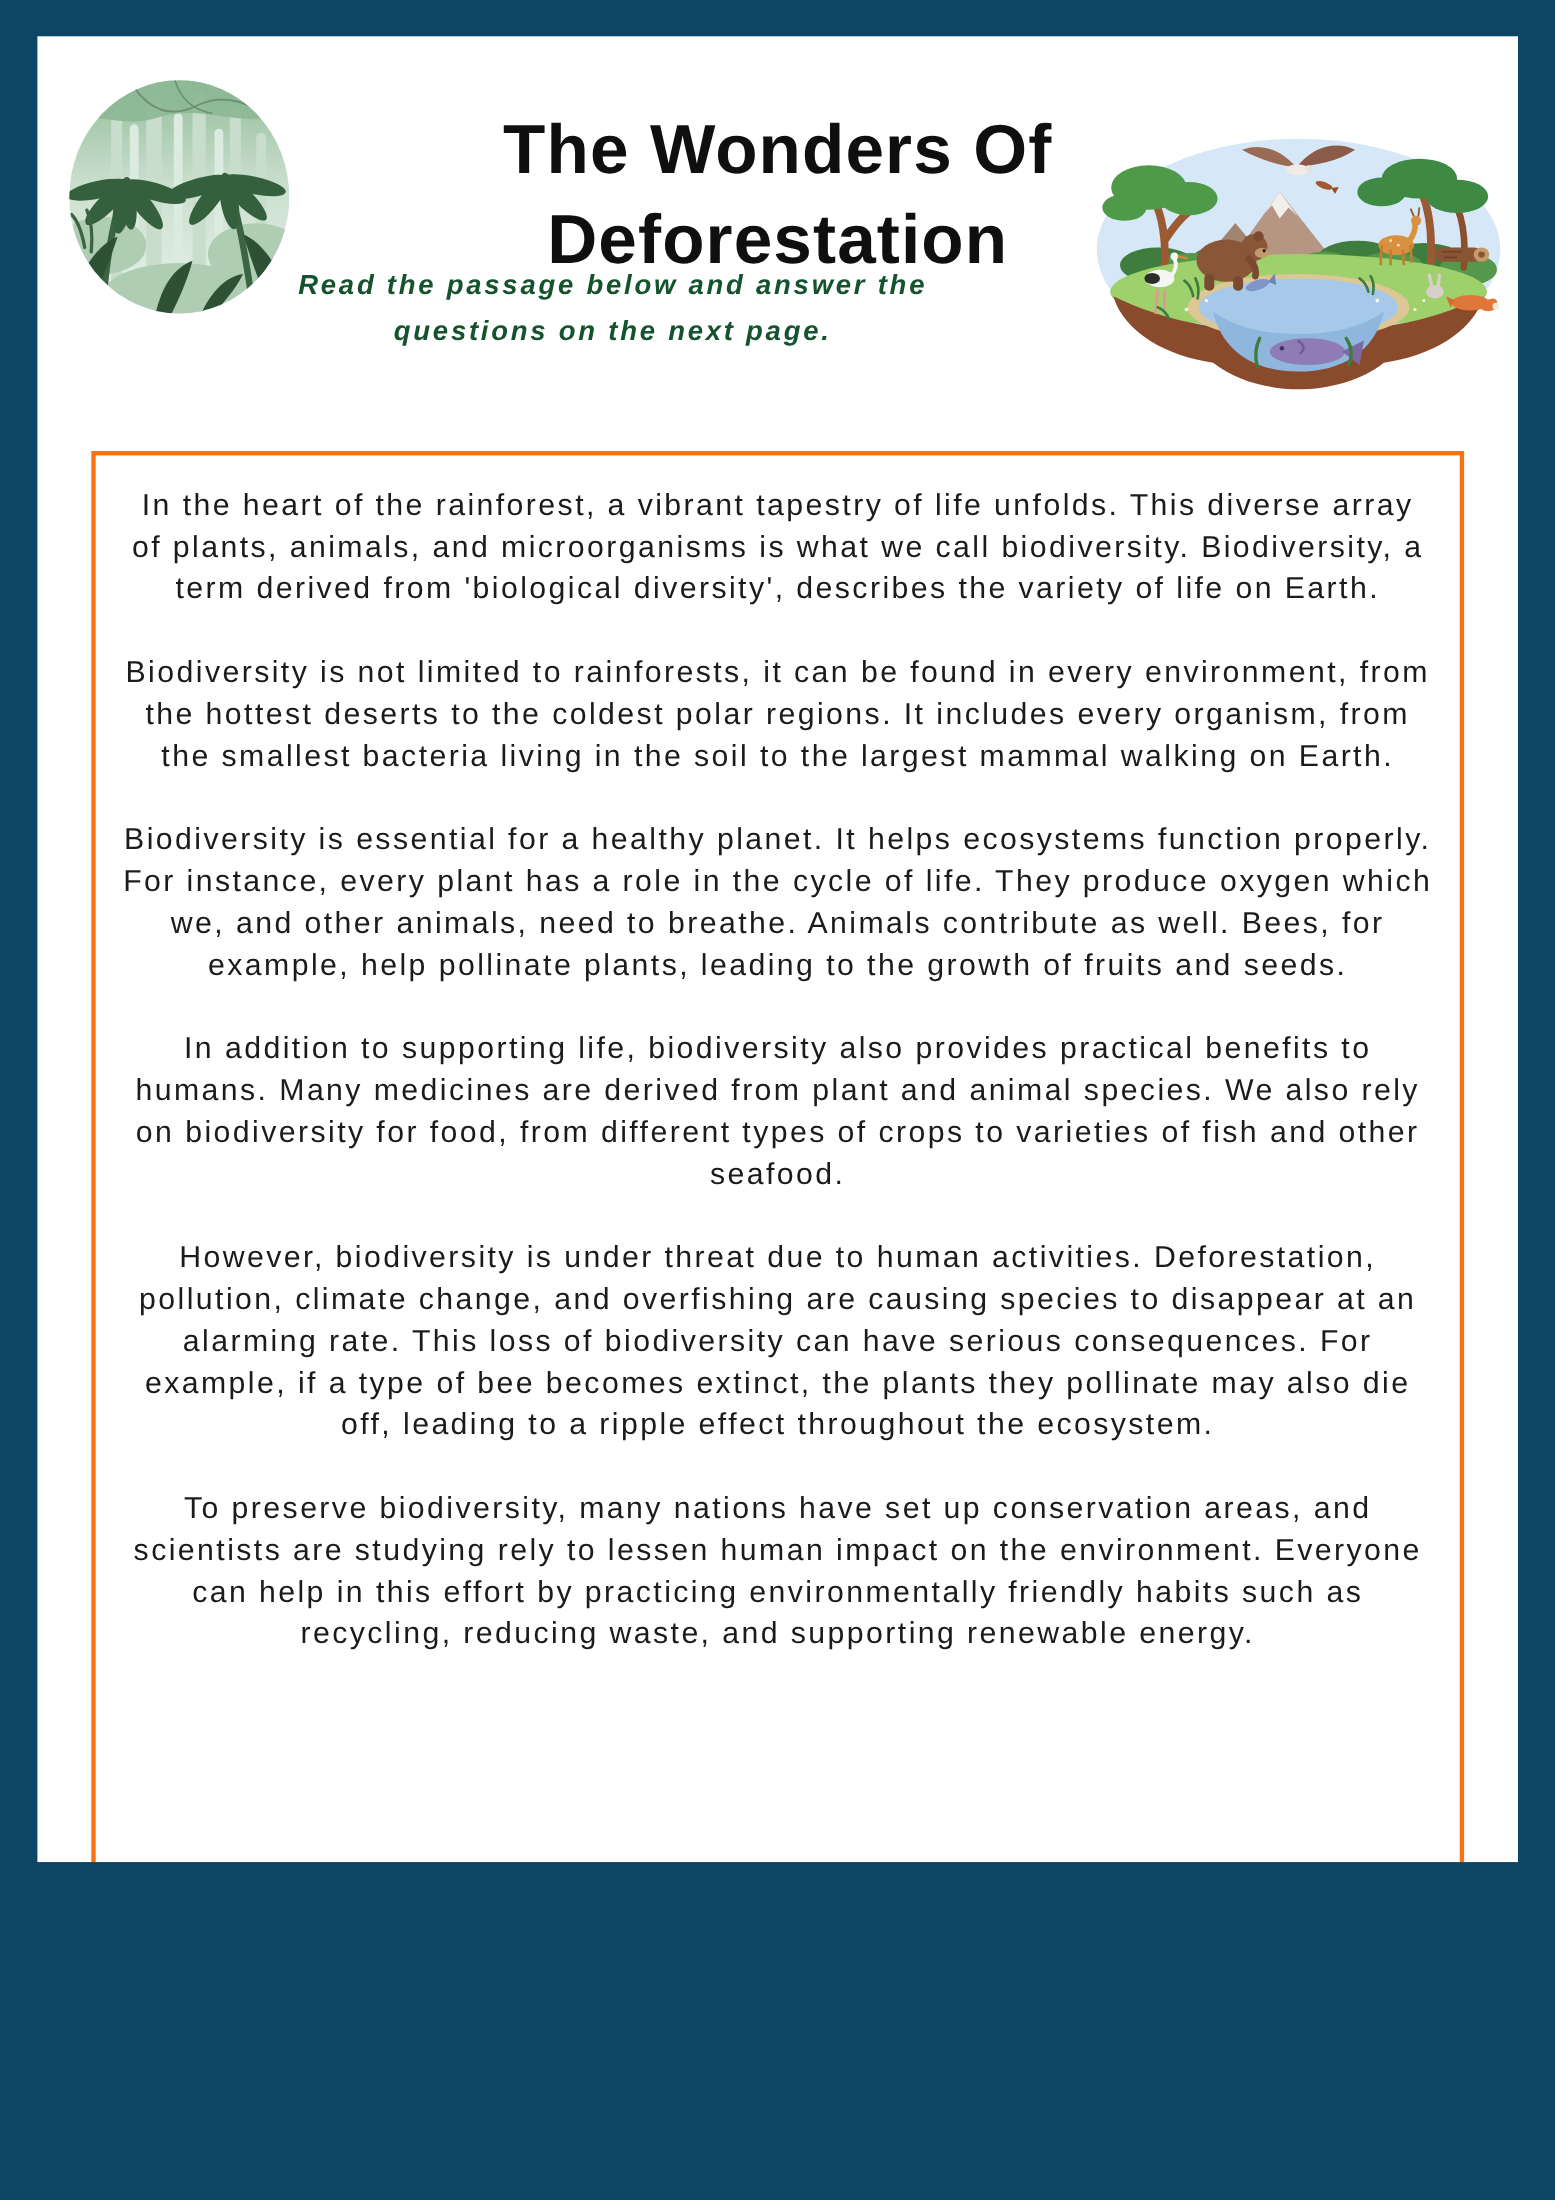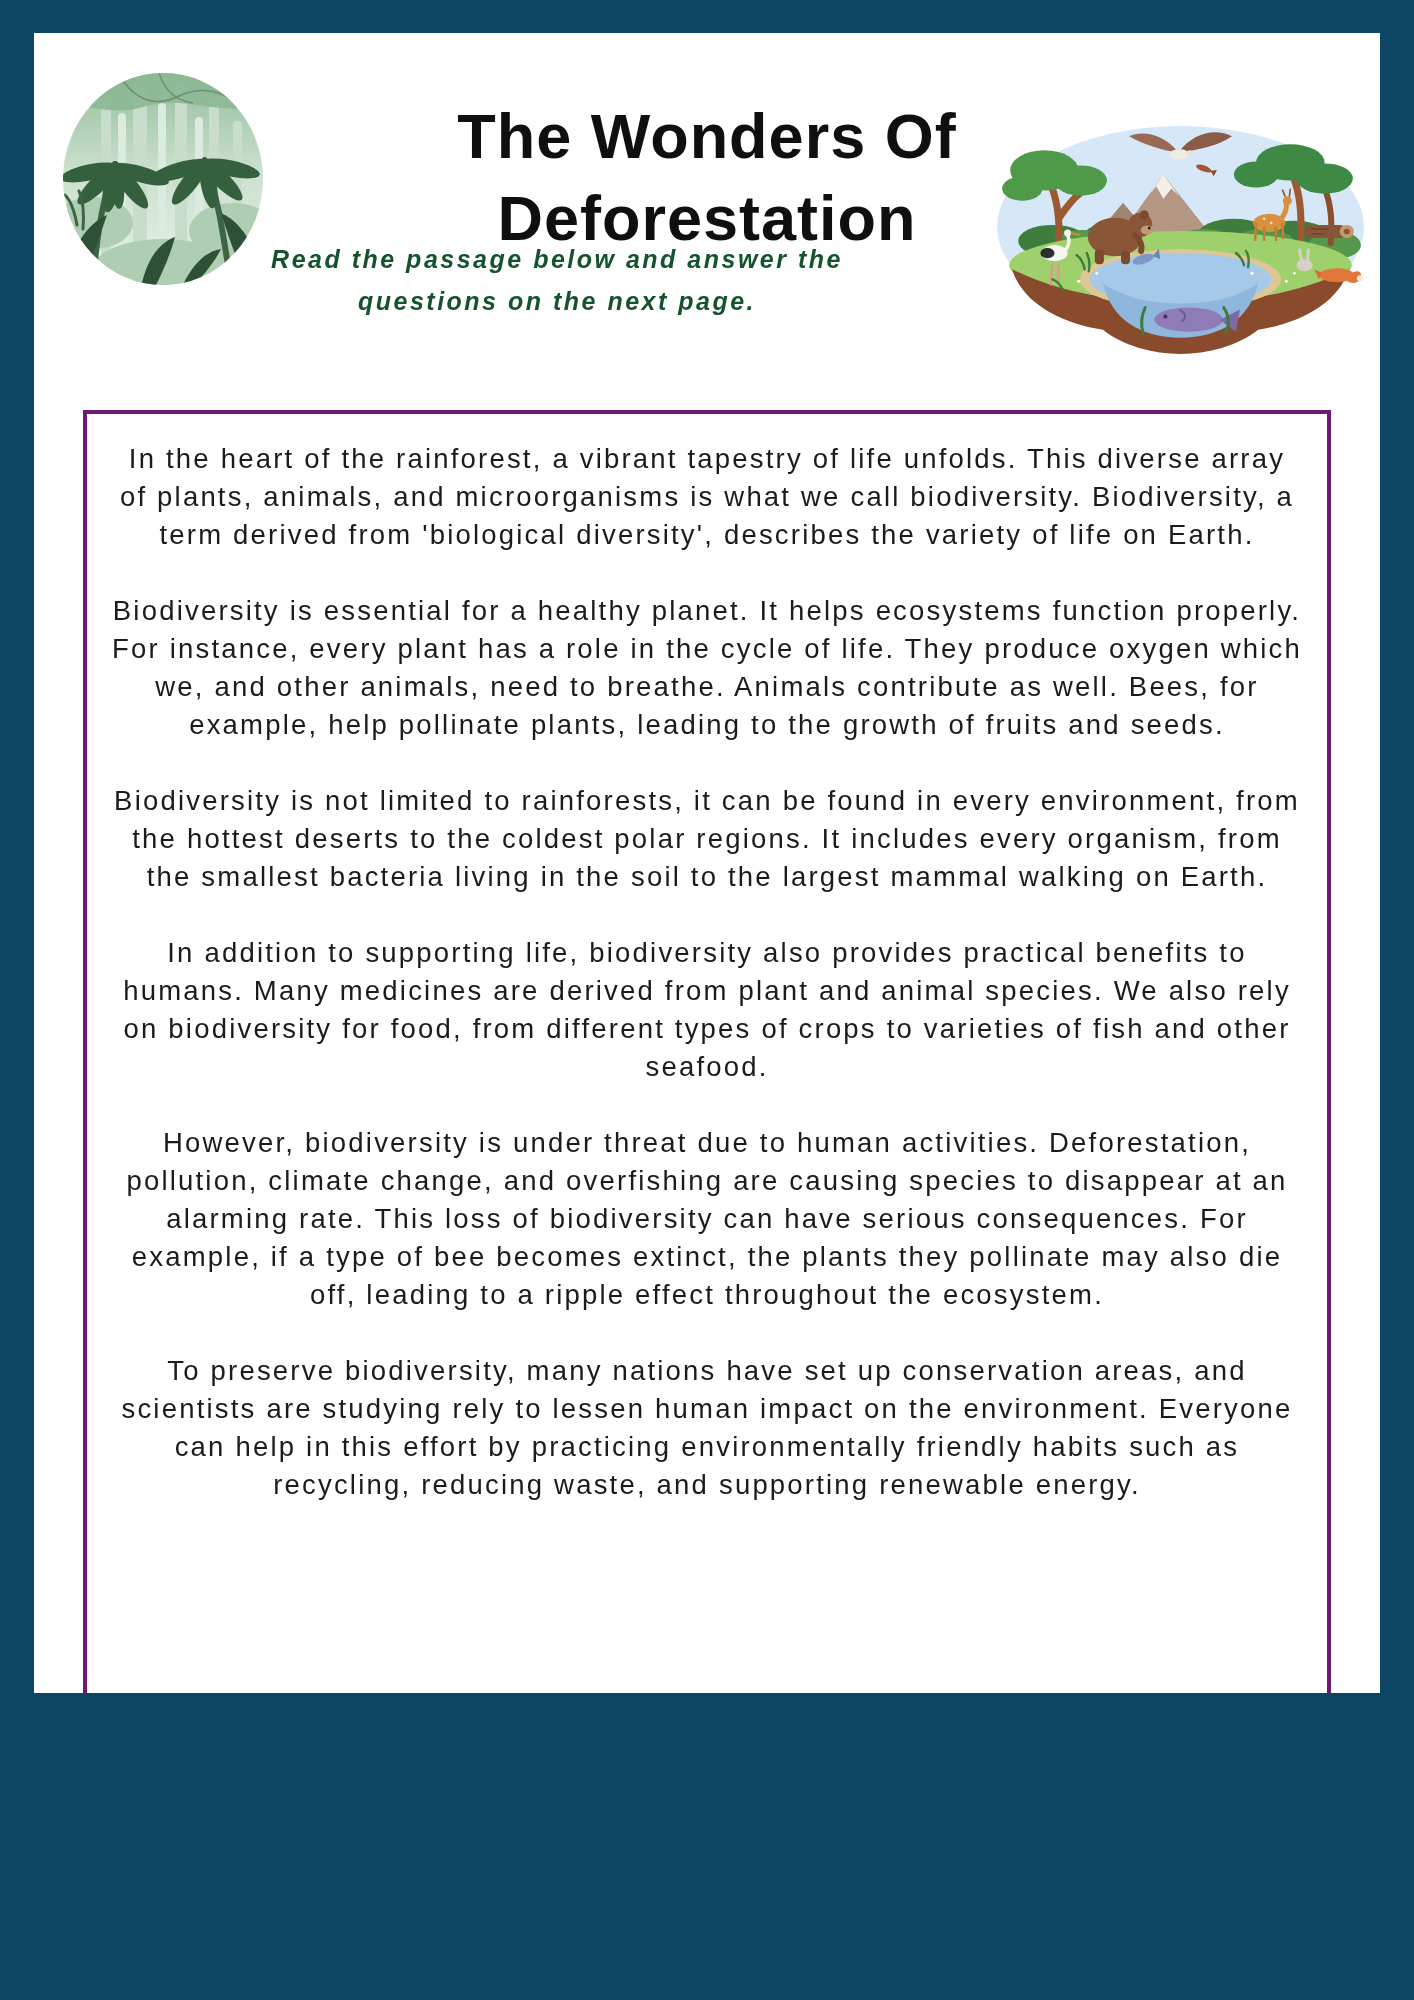--- a/index.html
+++ b/index.html
@@ -11,21 +11,21 @@
   .illus-right{position:absolute;left:958px;top:88px;width:378px;height:234px;}
   .illus-left svg,.illus-right svg{width:100%;height:100%;display:block;}
 
   .title{position:absolute;left:0;right:0;top:20px;text-align:center;
          font-size:63px;font-weight:700;line-height:82px;color:#0f0f0f;letter-spacing:1px;}
   .subtitle{position:absolute;left:213px;top:205px;width:620px;text-align:center;
             font-style:italic;font-weight:700;font-size:25px;line-height:42px;
             letter-spacing:2.5px;color:#14532d;}
 
   .passage-box{position:absolute;left:49px;top:377px;width:1248px;height:1407px;
-               border:4px solid #701a75;box-sizing:border-box;padding:26px 24px;
+               border:4px solid #f97316;box-sizing:border-box;padding:26px 24px;
                overflow:hidden;}
   .passage-box p{margin:0 0 38px 0;text-align:center;font-size:27.5px;line-height:38px;
                  letter-spacing:2.2px;color:#1b1b1b;}
   .passage-box p:last-child{margin-bottom:0;}
 
   .footer{position:absolute;left:0;top:1858px;width:1414px;height:142px;
           display:flex;align-items:center;justify-content:center;background:#0d4565;}
   .footer-url{font-size:58px;color:#ffffff;letter-spacing:1px;font-weight:400;}
   .footer-url .accent{color:#2e82c6;}
 </style>
@@ -223,22 +223,22 @@
       <div>Deforestation</div>
     </h1>
 
     <div class="subtitle">
       <div>Read the passage below and answer the</div>
       <div>questions on the next page.</div>
     </div>
 
     <div class="passage-box">
       <p>In the heart of the rainforest, a vibrant tapestry of life unfolds. This diverse array of plants, animals, and microorganisms is what we call biodiversity. Biodiversity, a term derived from 'biological diversity', describes the variety of life on Earth.</p>
+      <p>Biodiversity is not limited to rainforests, it can be found in every environment, from the hottest deserts to the coldest polar regions. It includes every organism, from the smallest bacteria living in the soil to the largest mammal walking on Earth.</p>
       <p>Biodiversity is essential for a healthy planet. It helps ecosystems function properly. For instance, every plant has a role in the cycle of life. They produce oxygen which we, and other animals, need to breathe. Animals contribute as well. Bees, for example, help pollinate plants, leading to the growth of fruits and seeds.</p>
-      <p>Biodiversity is not limited to rainforests, it can be found in every environment, from the hottest deserts to the coldest polar regions. It includes every organism, from the smallest bacteria living in the soil to the largest mammal walking on Earth.</p>
       <p>In addition to supporting life, biodiversity also provides practical benefits to humans. Many medicines are derived from plant and animal species. We also rely on biodiversity for food, from different types of crops to varieties of fish and other seafood.</p>
       <p>However, biodiversity is under threat due to human activities. Deforestation, pollution, climate change, and overfishing are causing species to disappear at an alarming rate. This loss of biodiversity can have serious consequences. For example, if a type of bee becomes extinct, the plants they pollinate may also die off, leading to a ripple effect throughout the ecosystem.</p>
       <p>To preserve biodiversity, many nations have set up conservation areas, and scientists are studying rely to lessen human impact on the environment. Everyone can help in this effort by practicing environmentally friendly habits such as recycling, reducing waste, and supporting renewable energy.</p>
     </div>
   </div>
 
   <div class="footer">
     <div class="footer-url"><span>www.This</span><span class="accent">4</span><span>esl.com</span></div>
   </div>
 </div>

